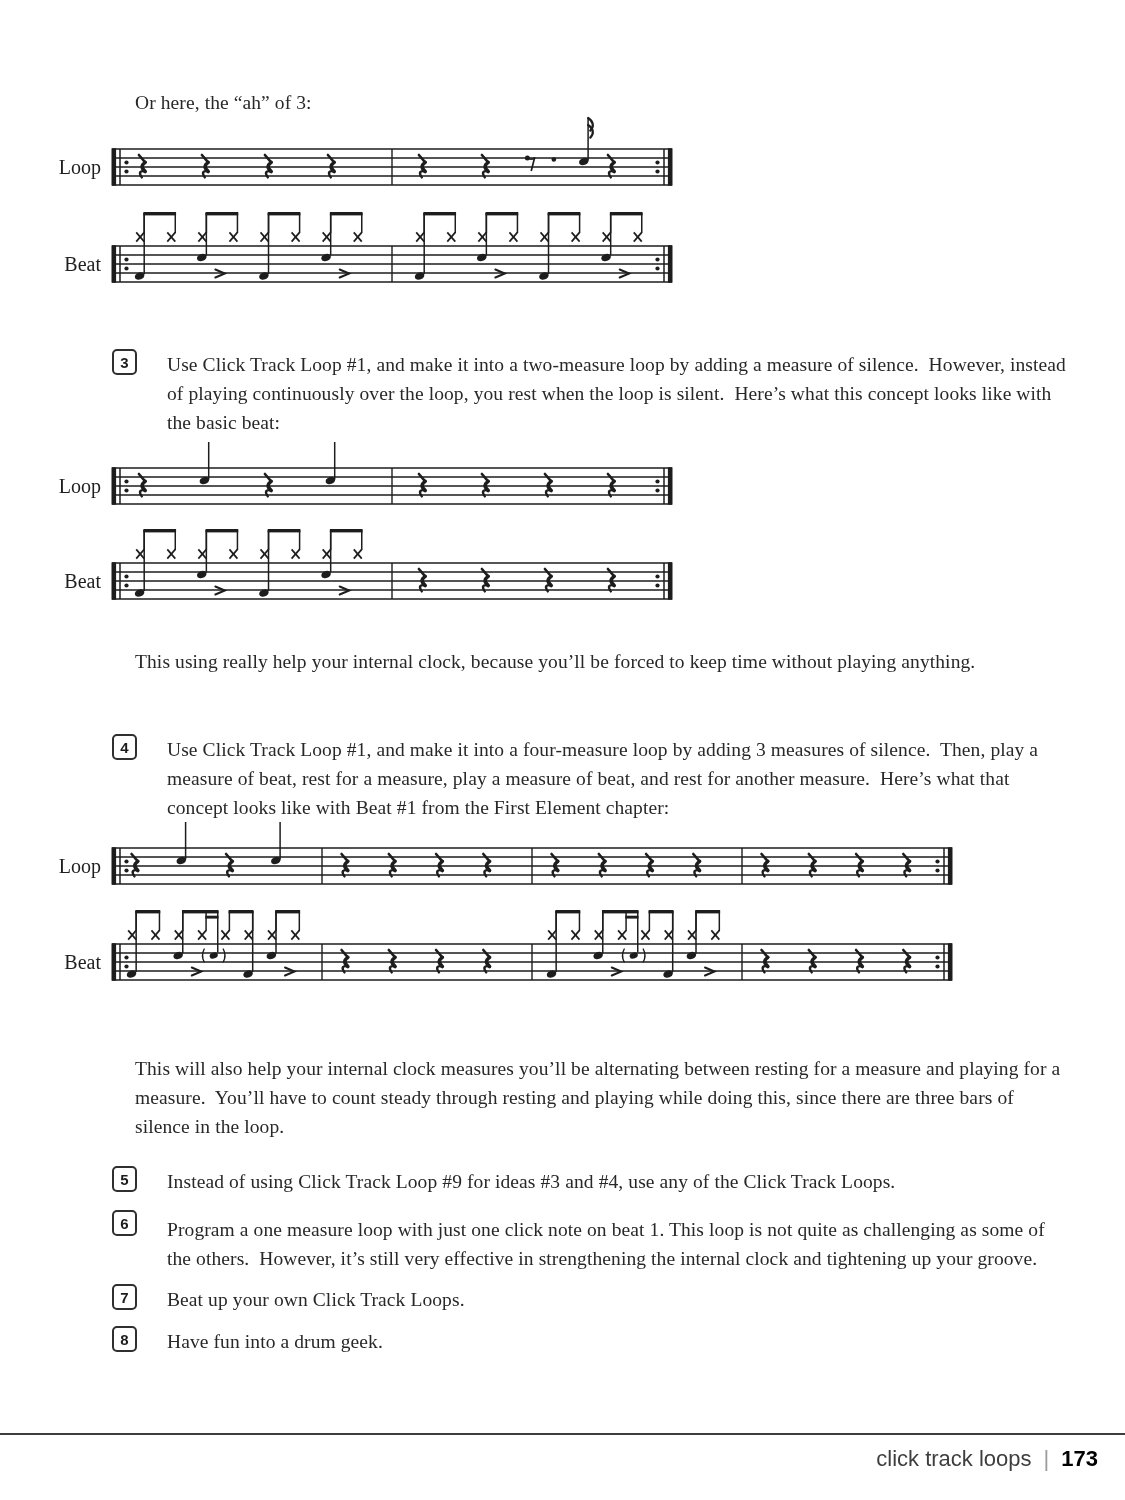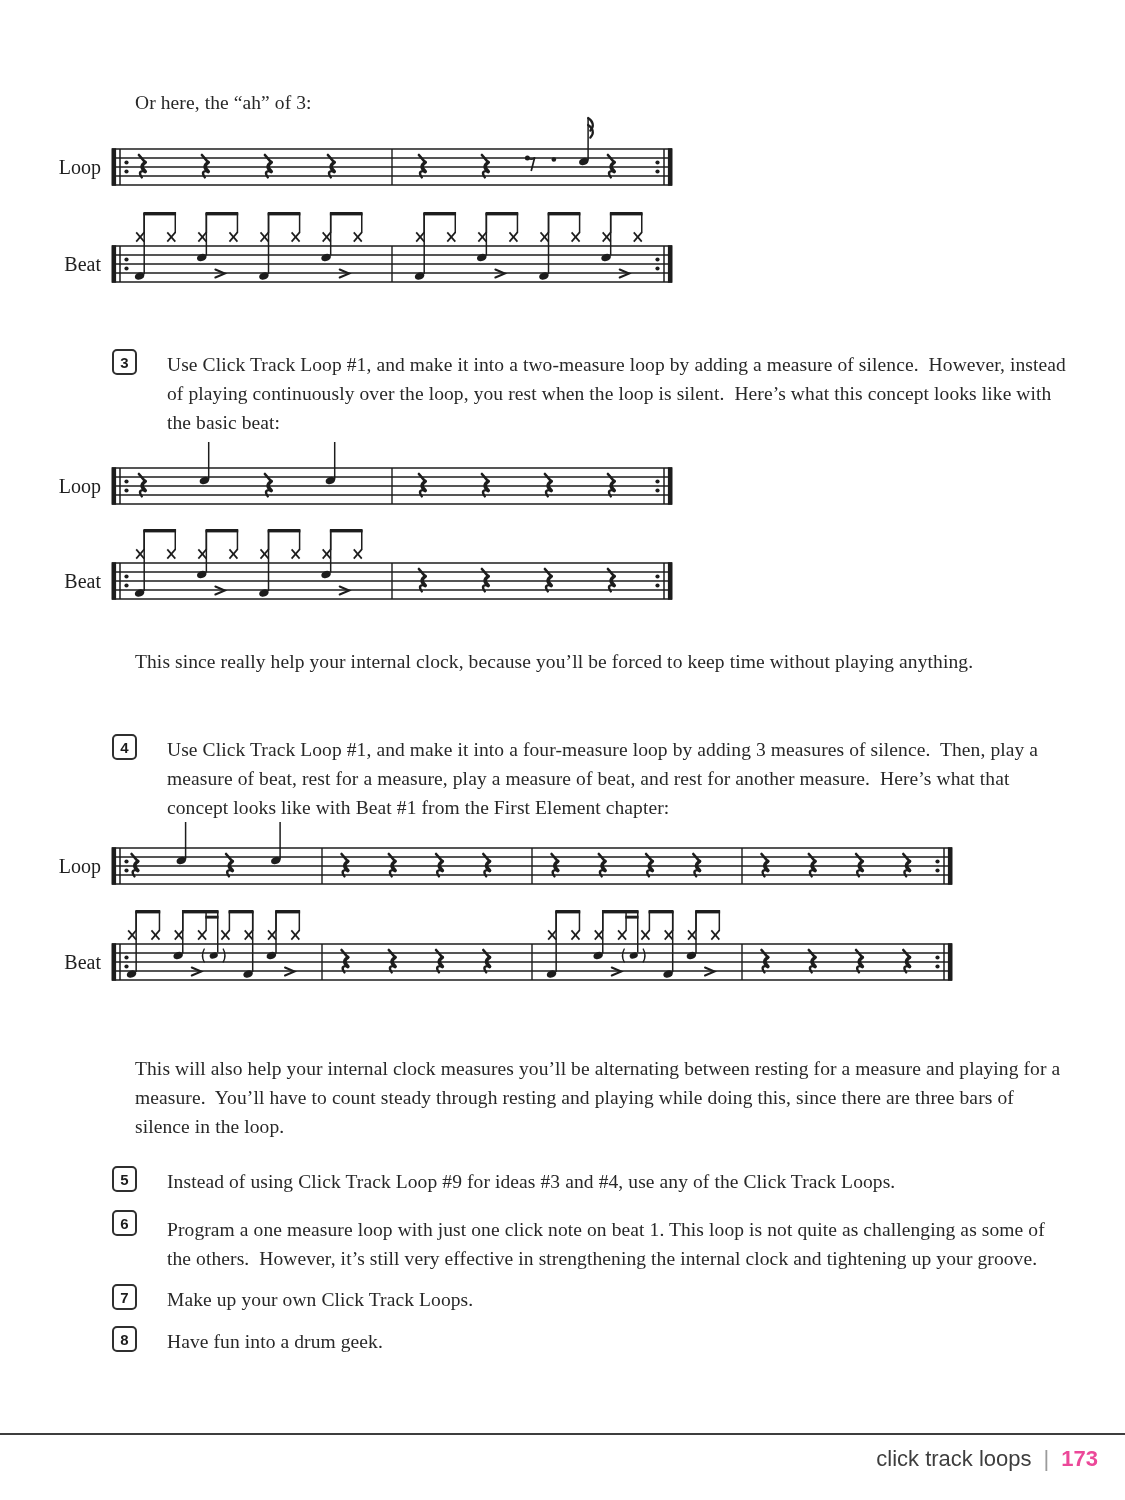--- a/index.html
+++ b/index.html
@@ -8,21 +8,21 @@
   .abs{position:absolute;margin-left:22px;}
   .body-text{font-size:19.5px;line-height:29px;letter-spacing:.1px;white-space:pre-wrap;}
   #notation{position:absolute;left:0;top:0;pointer-events:none;}
   .numbox{position:absolute;width:21px;height:22px;border:2px solid #2f2f2f;border-radius:5px;
           font-family:"Liberation Sans",sans-serif;font-weight:bold;font-size:15px;
           display:flex;align-items:center;justify-content:center;color:#1c1c1c;background:#fff;}
   .footer-rule{position:absolute;left:0;top:1433px;width:1125px;height:2px;background:#3d3d3d;}
   .footer{position:absolute;top:1446px;right:27px;font-family:"Liberation Sans",sans-serif;
           font-size:22px;color:#3e3e3e;display:flex;gap:12px;align-items:flex-end;}
   .footer .sep{color:#9b9b9b;font-weight:normal;}
-  .footer .pg{font-weight:bold;color:#ec4899;}
+  .footer .pg{font-weight:bold;color:#000000;}
 </style>
 </head>
 <body>
 
 <div class="page">
 
   <svg id="notation" width="1125" height="1500" viewBox="0 0 1125 1500">
       <g>
         <g>
           <line x1="112" y1="149" x2="672" y2="149" stroke="#1d1d1d" stroke-width="1.3"></line>
@@ -468,35 +468,35 @@
           <path d="M909.5999999999999 966.6 C904.4 965,902.8 967.8,906.1999999999999 972.4" stroke="#1d1d1d" stroke-width="2.4" fill="none" stroke-linecap="round"></path>
         </g>
       </g>
     </svg>
 
   <div class="abs body-text" style="left:113px;top:88px;width:600px">Or here, the “ah” of 3:</div>
 
   <div class="numbox" style="left:112px;top:349px">3</div>
   <div class="abs body-text" style="left:145px;top:350px;width:900px">Use Click Track Loop #1, and make it into a two-measure loop by adding a measure of silence.  However, instead of playing continuously over the loop, you rest when the loop is silent.  Here’s what this concept looks like with the basic beat:</div>
 
-  <div class="abs body-text" style="left:113px;top:647px;width:940px">This since really help your internal clock, because you’ll be forced to keep time without playing anything.</div>
+  <div class="abs body-text" style="left:113px;top:647px;width:940px">This using really help your internal clock, because you’ll be forced to keep time without playing anything.</div>
 
   <div class="numbox" style="left:112px;top:734px">4</div>
   <div class="abs body-text" style="left:145px;top:735px;width:900px">Use Click Track Loop #1, and make it into a four-measure loop by adding 3 measures of silence.  Then, play a measure of beat, rest for a measure, play a measure of beat, and rest for another measure.  Here’s what that concept looks like with Beat #1 from the First Element chapter:</div>
 
   <div class="abs body-text" style="left:113px;top:1054px;width:930px">This will also help your internal clock measures you’ll be alternating between resting for a measure and playing for a measure.  You’ll have to count steady through resting and playing while doing this, since there are three bars of silence in the loop.</div>
 
   <div class="numbox" style="left:112px;top:1166px">5</div>
   <div class="abs body-text" style="left:145px;top:1167px;width:900px">Instead of using Click Track Loop #9 for ideas #3 and #4, use any of the Click Track Loops.</div>
 
   <div class="numbox" style="left:112px;top:1210px">6</div>
   <div class="abs body-text" style="left:145px;top:1215px;width:905px">Program a one measure loop with just one click note on beat 1. This loop is not quite as challenging as some of the others.  However, it’s still very effective in strengthening the internal clock and tightening up your groove.</div>
 
   <div class="numbox" style="left:112px;top:1284px">7</div>
-  <div class="abs body-text" style="left:145px;top:1285px;width:900px">Make up your own Click Track Loops.</div>
+  <div class="abs body-text" style="left:145px;top:1285px;width:900px">Beat up your own Click Track Loops.</div>
 
   <div class="numbox" style="left:112px;top:1326px">8</div>
   <div class="abs body-text" style="left:145px;top:1327px;width:900px">Have fun into a drum geek.</div>
 
   <div class="footer-rule"></div>
   <div class="footer">
     <span>click track loops</span>
     <span class="sep">|</span>
     <span class="pg">173</span>
   </div>

